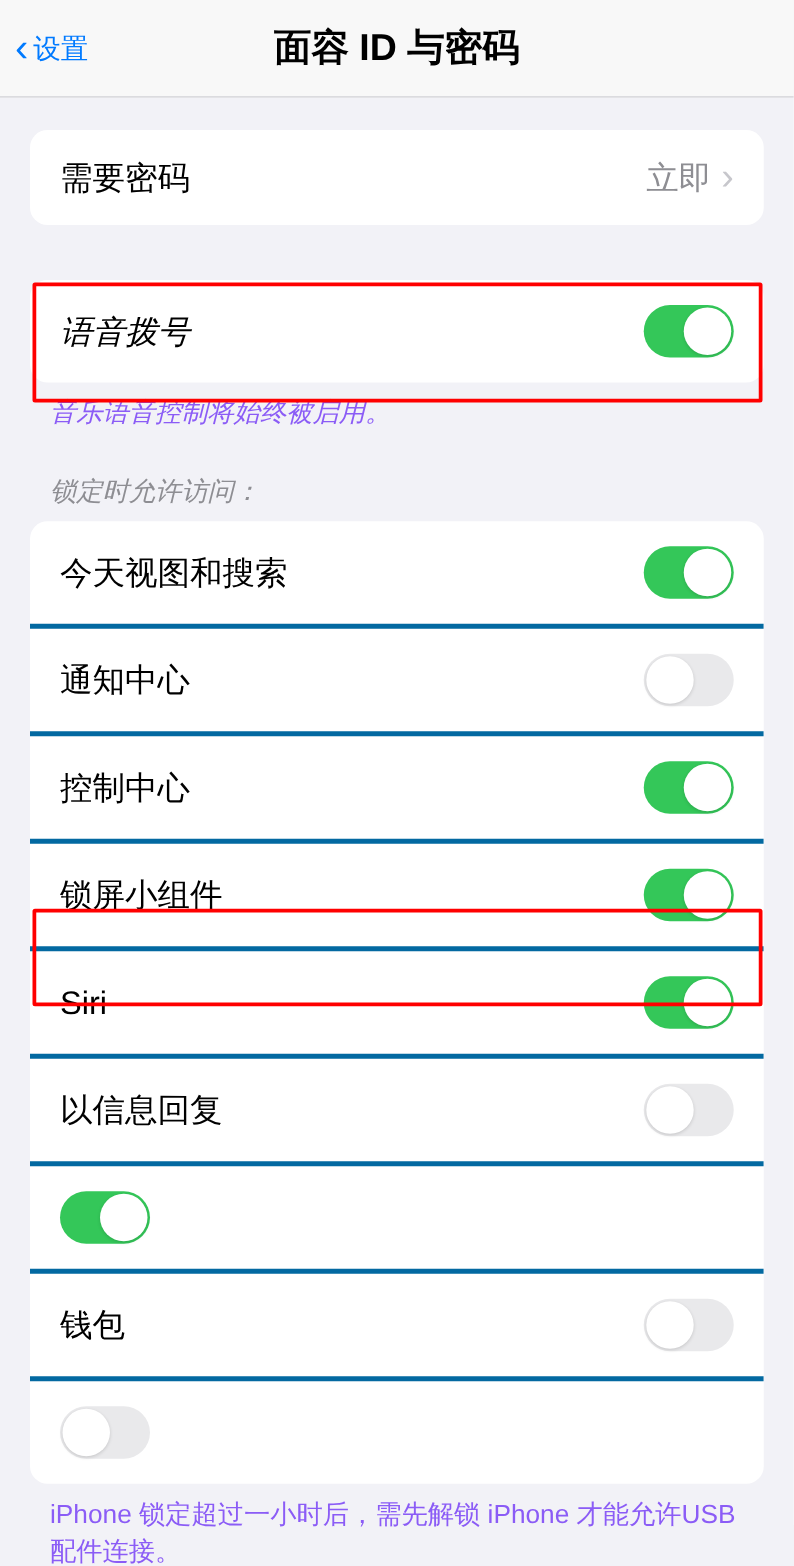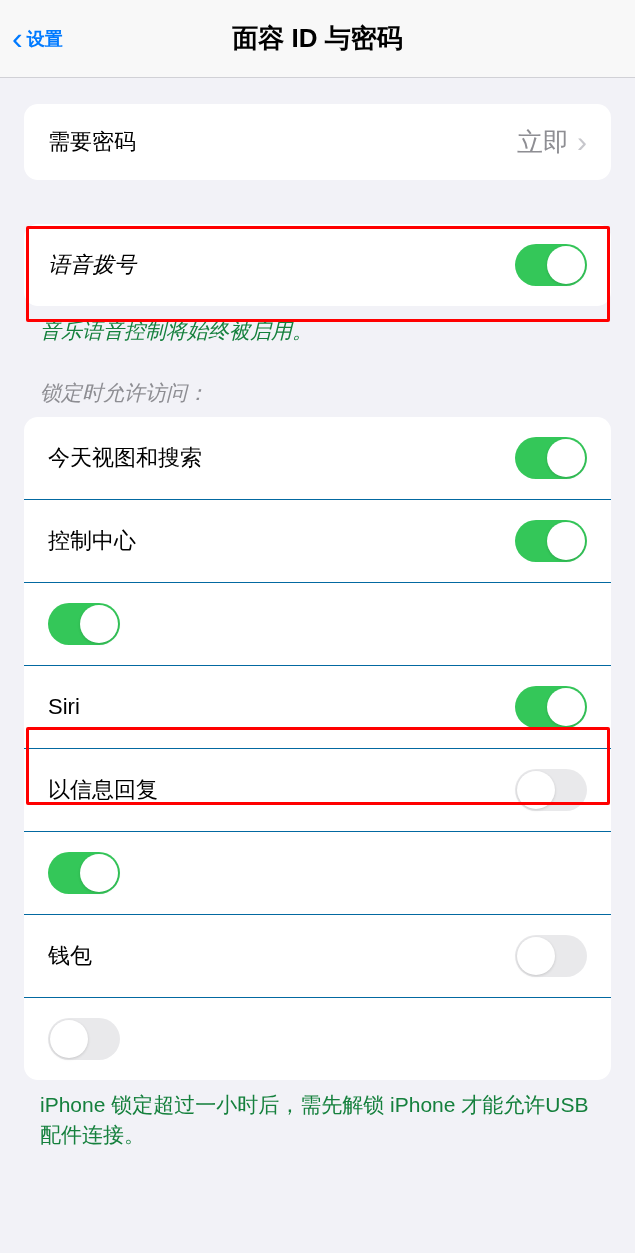--- a/index.html
+++ b/index.html
@@ -28,28 +28,27 @@
       padding-left: 12px;
       color: #007aff;
       cursor: pointer;
     }
     .back-chevron {
       font-size: 32px;
       font-weight: 500;
       margin-right: 4px;
     }
     .back-label {
-      font-size: 18px;
-      font-weight: bold;
+      font-size: 22px;
     }
     .page-title {
       position: absolute;
       left: 50%;
       transform: translateX(-50%);
-      font-size: 26px;
+      font-size: 30px;
       font-weight: 600;
       color: #000;
     }
     .content {
       padding: 0;
     }
     .section {
       margin-top: 26px;
     }
     .section-first {
@@ -60,27 +59,27 @@
       border-radius: 14px;
       margin: 0 24px;
       overflow: hidden;
     }
     .cell {
       display: flex;
       align-items: center;
       justify-content: space-between;
       padding: 20px 24px;
       min-height: 76px;
-      border-bottom: 1px solid #0369a1;
+      border-bottom: 4px solid #0369a1;
     }
     .cell:last-child {
       border-bottom: none;
     }
     .cell-label {
-      font-size: 22px;
+      font-size: 26px;
       color: #000;
     }
     .cell-value {
       display: flex;
       align-items: flex-start;
       color: #8e8e93;
       font-size: 26px;
     }
     .chevron-right {
       color: #c7c7cc;
@@ -111,21 +110,21 @@
       box-shadow: 0 1px 3px rgba(0,0,0,0.15);
     }
     .toggle-on .toggle-knob {
       right: 2px;
     }
     .toggle-off .toggle-knob {
       left: 2px;
     }
     .footer-text {
       font-size: 21px;
-      color: #15803d;
+      color: #8b5cf6;
       padding: 10px 40px 0 40px;
       line-height: 1.4;
     }
     .section-header {
       font-size: 21px;
       color: #8e8e93;
       padding: 0 40px 10px 40px;
       font-style: italic;
     }
     .highlight-box {
@@ -188,26 +187,33 @@
   <div class="section" style="margin-top: 34px;">
     <div class="section-header">锁定时允许访问：</div>
     <div class="cell-group" id="lock-access-list">
     <div class="cell">
           <span class="cell-label">今天视图和搜索</span>
           <div class="toggle toggle-on">
             <div class="toggle-knob"></div>
           </div>
         </div>
         <div class="cell">
+          <span class="cell-label">通知中心</span>
+          <div class="toggle toggle-off">
+            <div class="toggle-knob"></div>
+          </div>
+        </div>
+        <div class="cell">
           <span class="cell-label">控制中心</span>
           <div class="toggle toggle-on">
             <div class="toggle-knob"></div>
           </div>
         </div>
         <div class="cell">
+          <span class="cell-label">锁屏小组件</span>
           <div class="toggle toggle-on">
             <div class="toggle-knob"></div>
           </div>
         </div>
         <div class="cell">
           <span class="cell-label">Siri</span>
           <div class="toggle toggle-on">
             <div class="toggle-knob"></div>
           </div>
         </div>

